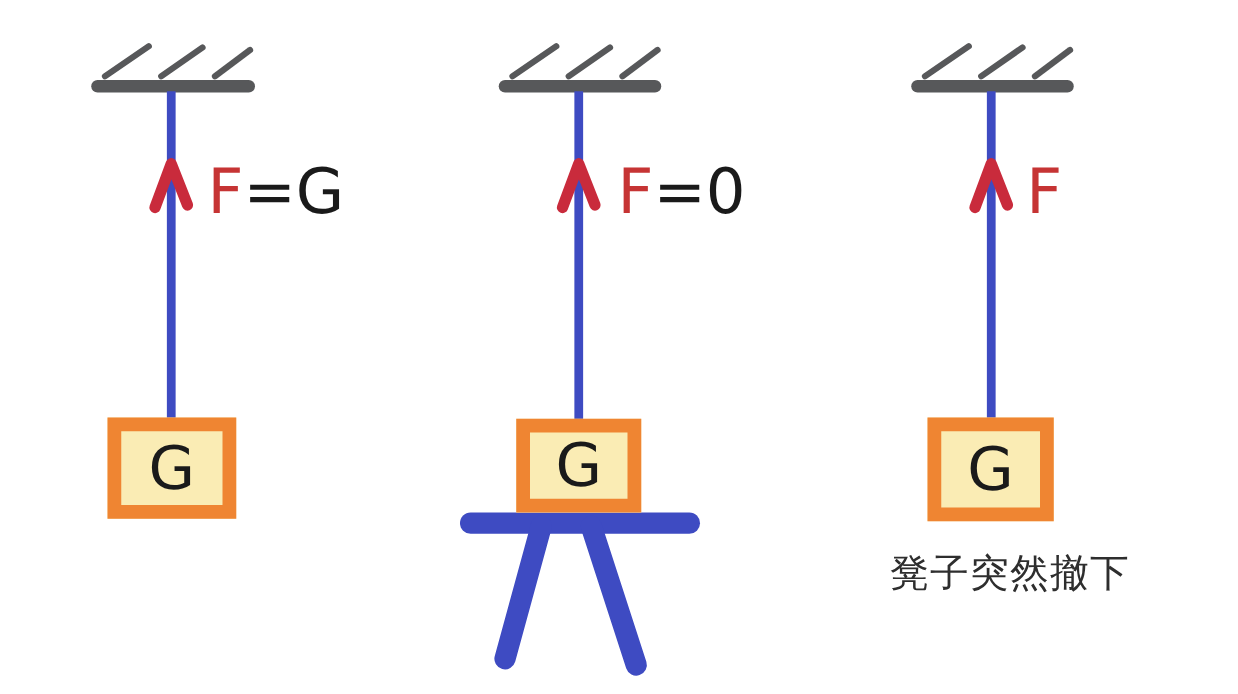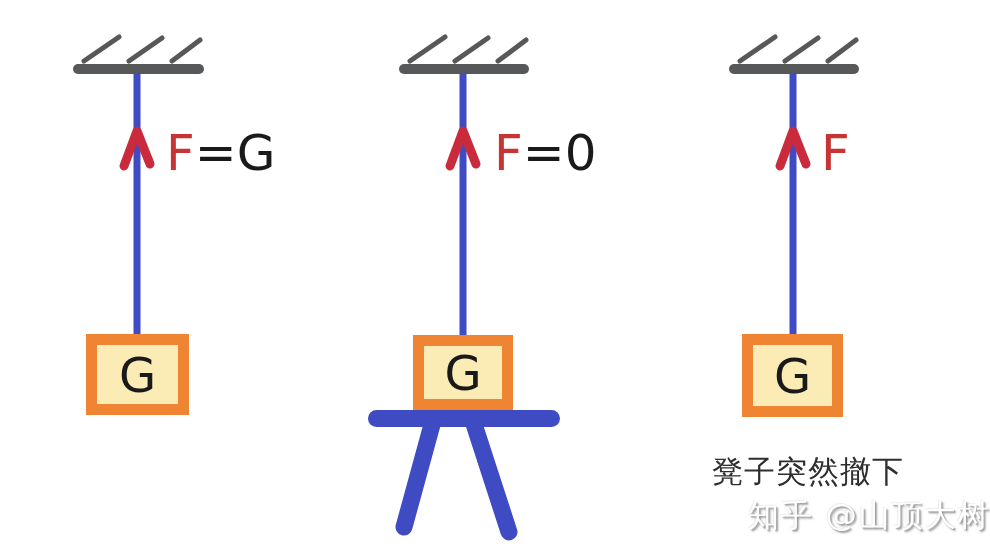--- a/index.html
+++ b/index.html
@@ -44,21 +44,21 @@
     justify-content: center;
   }
   .weight-box .g {
     font-size: 48px;
     line-height: 1;
     color: #1a1a1a;
   }
   .caption {
     position: absolute;
     left: 712px;
-    top: 456px;
+    top: 444px;
     font-size: 31px;
     line-height: 1;
     color: #2e2e2e;
     letter-spacing: 1px;
     white-space: nowrap;
     text-align: center;
   }
   .watermark {
     position: absolute;
     left: 748px;
@@ -128,15 +128,14 @@
   </div>
   <div class="weight-box" style="left:413px; top:335px; width:100px; height:75px;">
     <span class="g">G</span>
   </div>
   <div class="weight-box" style="left:742px; top:334px; width:101px; height:83px;">
     <span class="g">G</span>
   </div>
 
   <div class="caption">凳子突然撤下</div>
 
-  <div class="watermark">知乎 @山顶大树</div>
 
 </div>
 
 </body></html>

